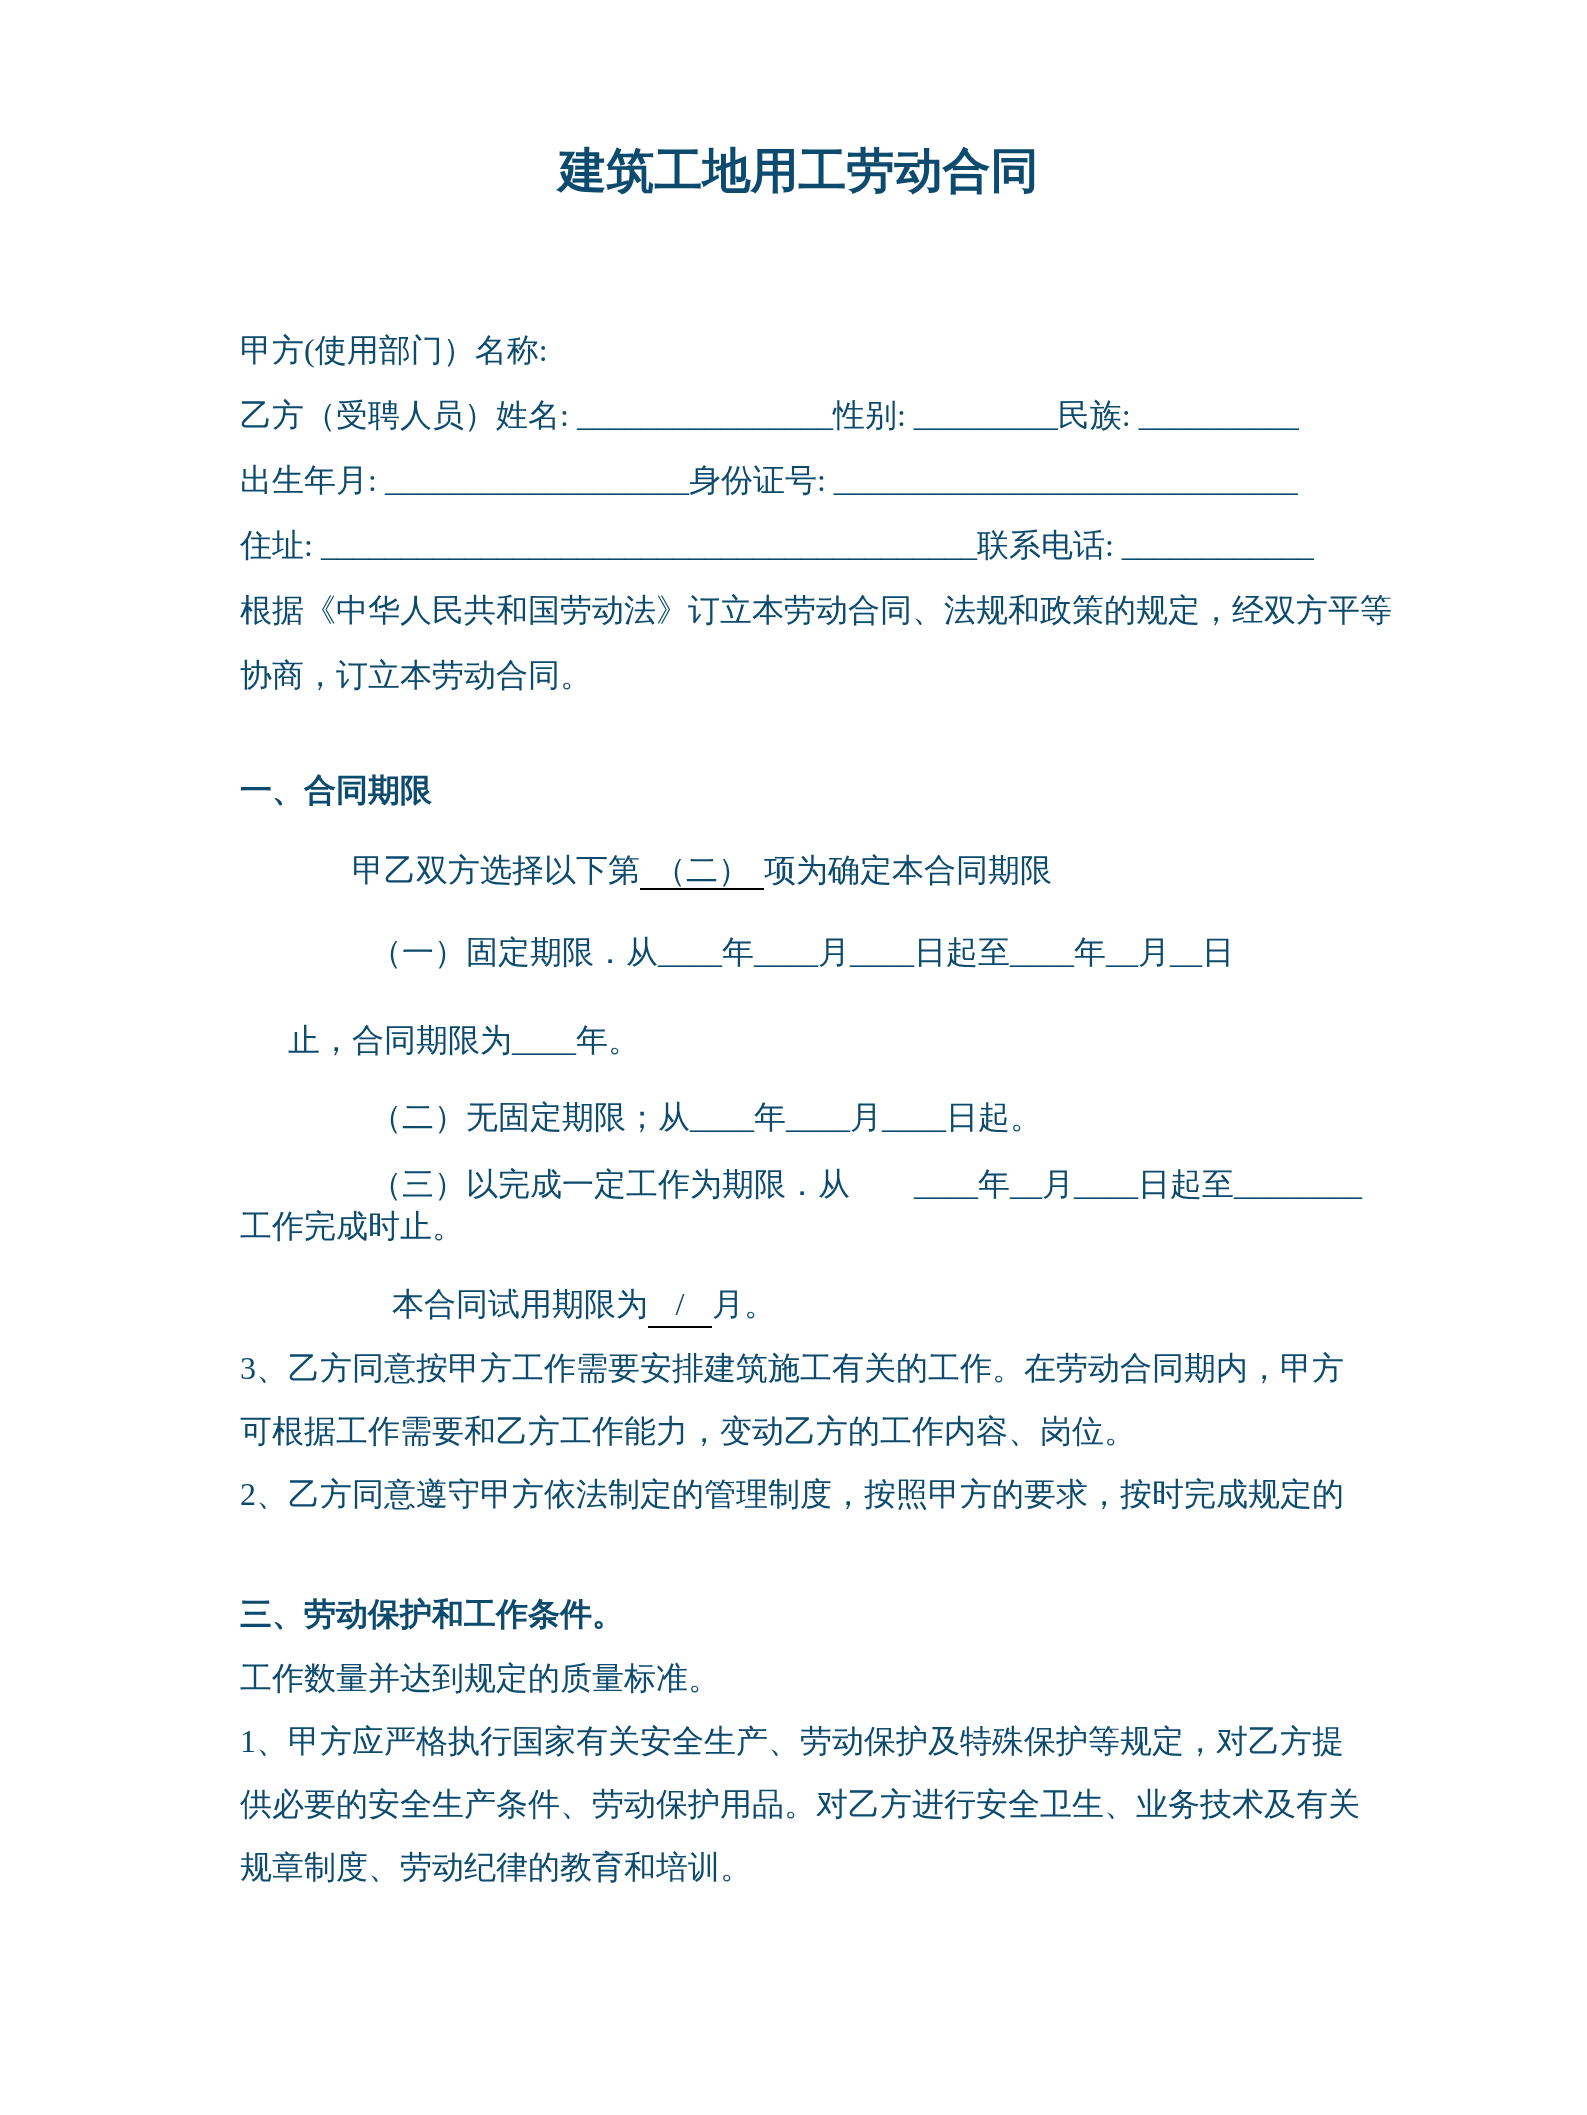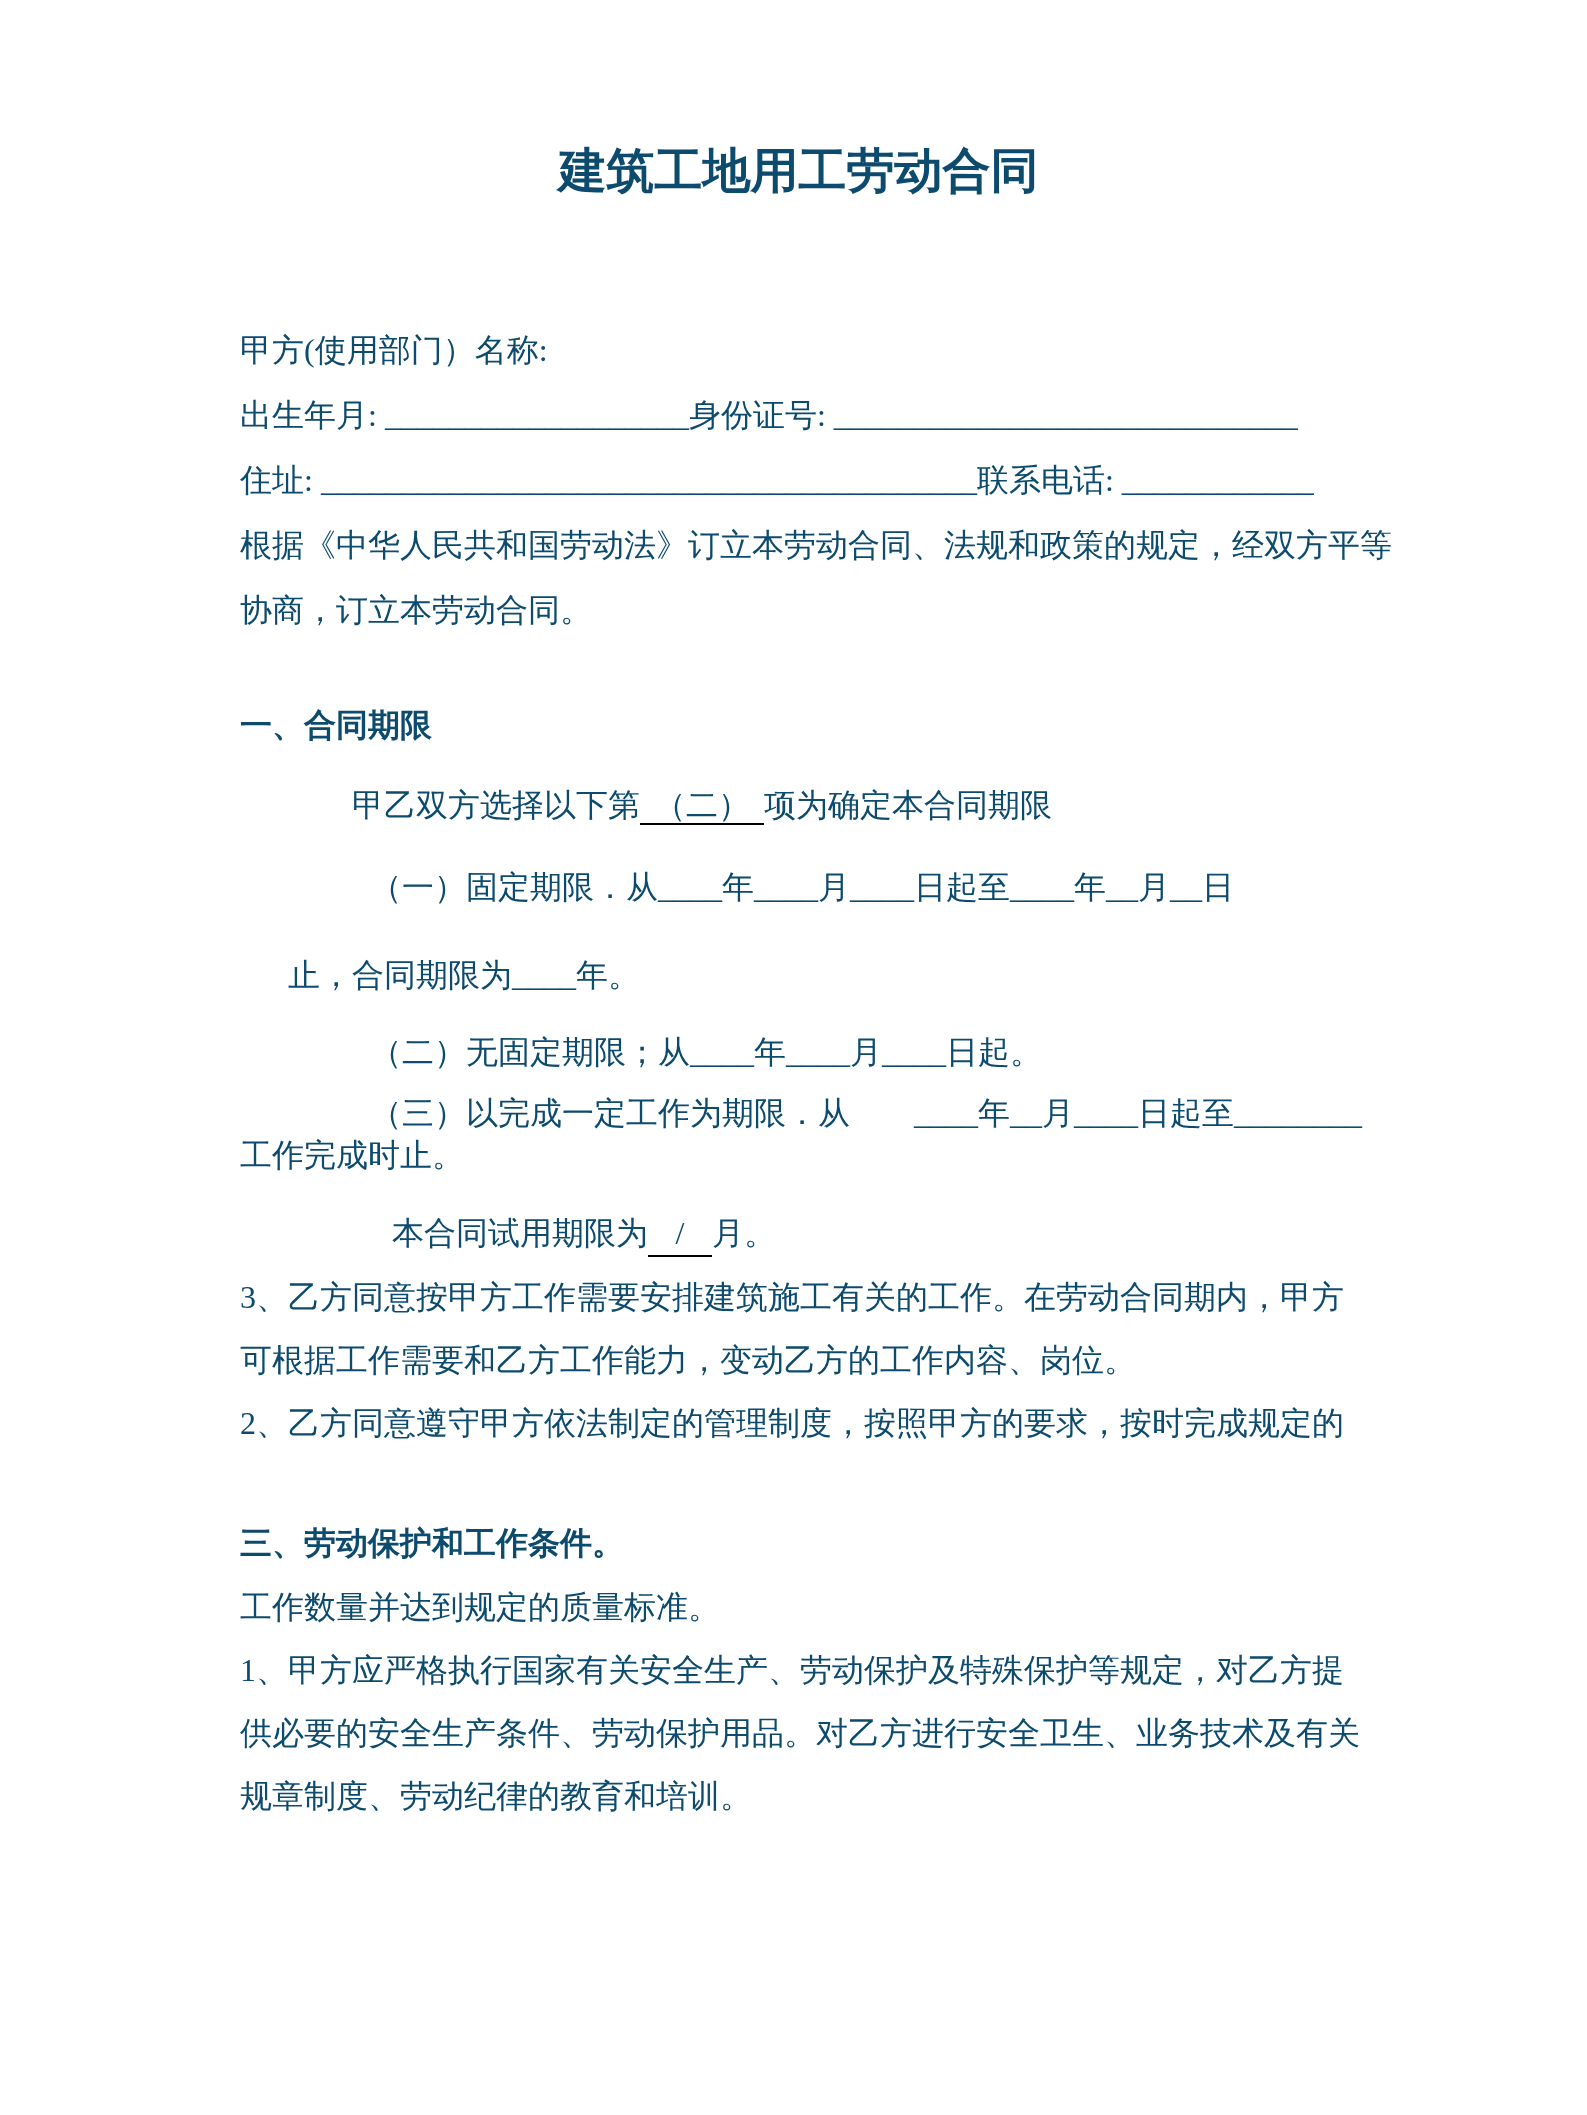--- a/index.html
+++ b/index.html
@@ -33,21 +33,21 @@
   .heading { font-weight: bold; }
   .ind1 { padding-left: 112px; }
   .ind2 { padding-left: 130px; }
   .ind3 { padding-left: 152px; }
   .mt-intro { margin-top: 116px; }
   .mt50 { margin-top: 50px; }
   .mt15 { margin-top: 15px; }
   .mt17 { margin-top: 17px; }
   .mt23 { margin-top: 23px; margin-left: 48px; }
   .mt12 { margin-top: 12px; }
-  .mt13 { margin-top: 7px; }
+  .mt13 { margin-top: 13px; }
   .mt25 { margin-top: 25px; }
   .mt28 { margin-top: 28px; }
   .mt56 { margin-top: 56px; }
   .u {
     border-bottom: 2px solid #000000;
     padding: 0 14px;
   }
   .fill-slash {
     display: inline-block;
     width: 64px;
@@ -59,20 +59,21 @@
   }
 </style>
 </head>
 <body>
 
 <div class="page">
 
   <h1 class="title">建筑工地用工劳动合同</h1>
 
   <div class="line mt-intro">甲方(使用部门）名称:</div>
+  <div class="line">乙方（受聘人员）姓名: ________________性别: _________民族: __________</div>
   <div class="line">出生年月: ___________________身份证号: _____________________________</div>
   <div class="line">住址: _________________________________________联系电话: ____________</div>
   <div class="line">根据《中华人民共和国劳动法》订立本劳动合同、法规和政策的规定，经双方平等</div>
   <div class="line">协商，订立本劳动合同。</div>
 
   <div class="line heading mt50">一、合同期限</div>
 
   <div class="line ind1 mt15"><span>甲乙双方选择以下第</span><span class="u">（二）</span><span>项为确定本合同期限</span></div>
 
   <div class="line ind2 mt17">（一）固定期限．从____年____月____日起至____年__月__日</div>

